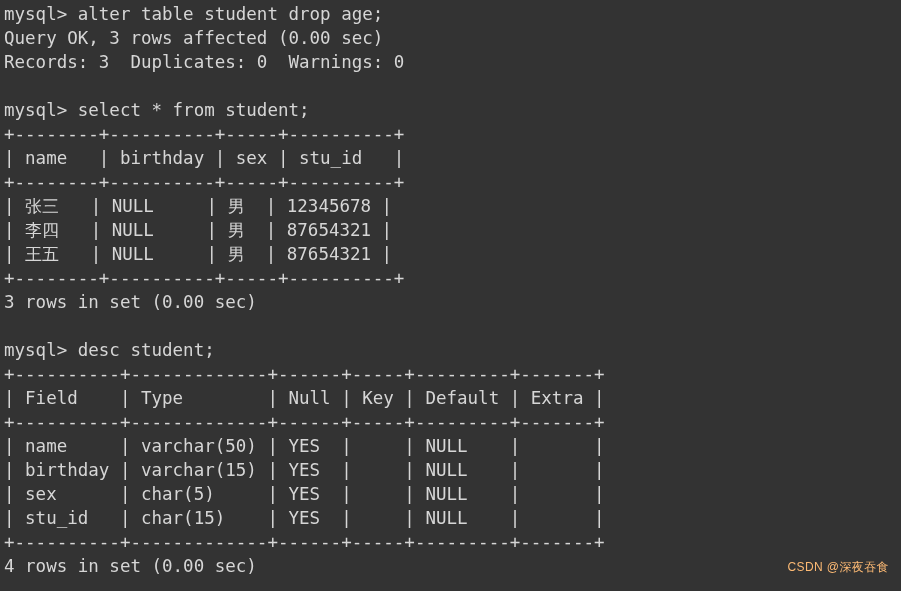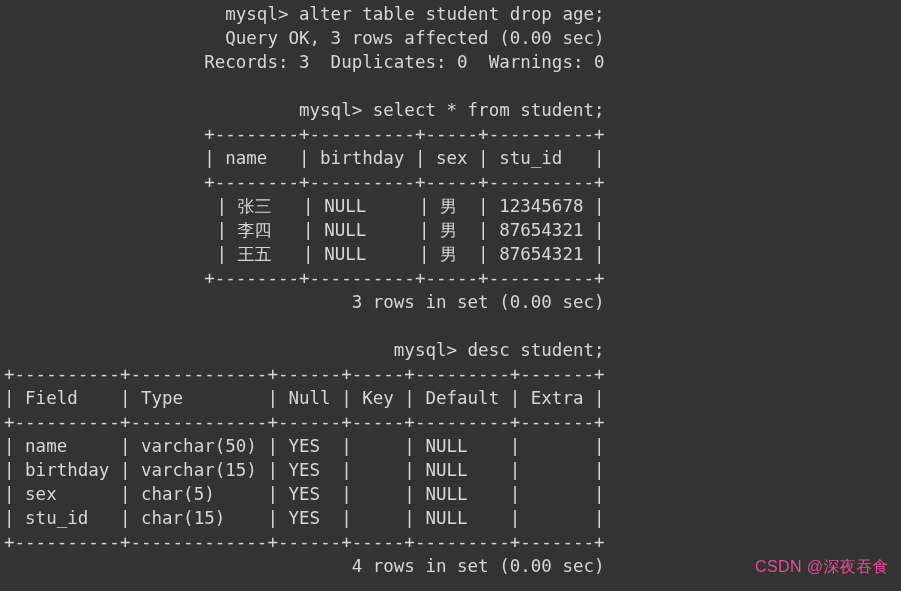--- a/index.html
+++ b/index.html
@@ -10,43 +10,42 @@
   #terminal {
     position: relative;
     width: 901px;
     height: 591px;
     background: #333333;
     overflow: hidden;
     font-family: "DejaVu Sans Mono", "Liberation Mono", monospace;
     font-size: 17.5px;
     line-height: 24px;
     color: #d6d6d6;
-    text-align: right;
     -webkit-font-smoothing: none;
   }
   #screen {
     position: absolute;
     left: 4px;
     top: 2px;
     white-space: pre;
     letter-spacing: 0px;
   }
   .line {
     height: 24px;
     white-space: pre;
     font-variant-ligatures: none;
   }
   .blank { height: 24px; }
   .watermark {
     position: absolute;
     right: 12px;
     bottom: 12px;
     font-family: "Liberation Sans", sans-serif;
-    font-size: 16px;
-    color: #ec4899;
+    font-size: 12px;
+    color: #fdba74;
     letter-spacing: 0.4px;
     white-space: nowrap;
   }
   
   .cjk {
     font-family: "DejaVu Sans", "Liberation Sans", sans-serif;
     font-size: 17px;
   }
 </style>
 </head>

